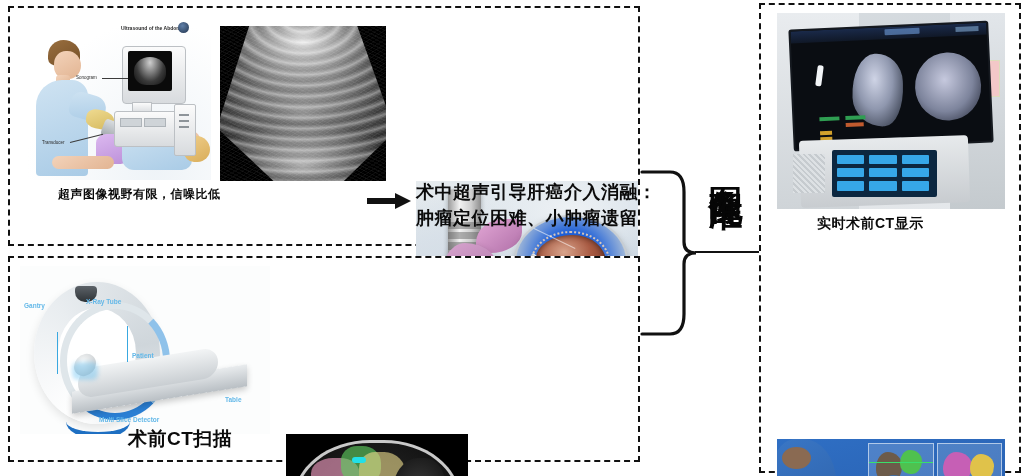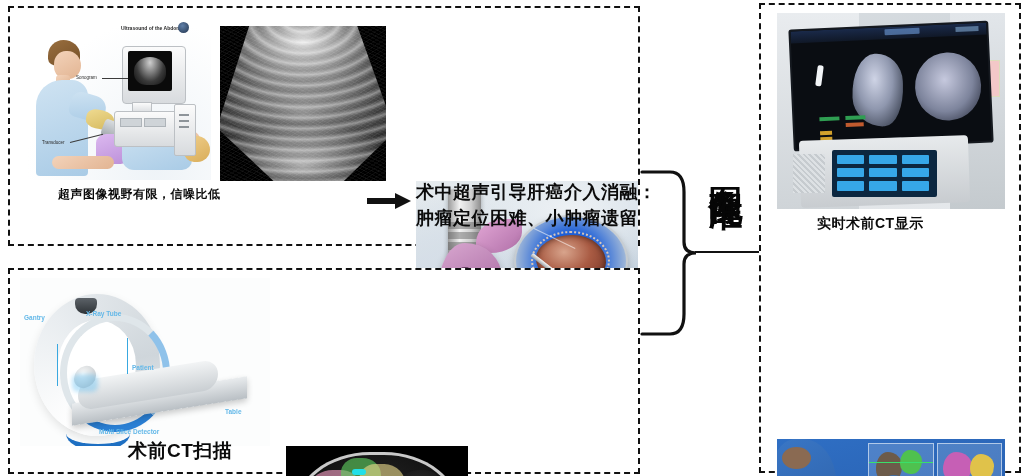--- a/index.html
+++ b/index.html
@@ -2,21 +2,21 @@
 <html><head>
 <meta charset="utf-8">
 <style>
   html,body{margin:0;padding:0;background:#ffffff;}
   body{
     width:1024px;height:476px;position:relative;overflow:hidden;
     font-family:"Liberation Sans","DejaVu Sans",sans-serif;
   }
   .panel{position:absolute;border:2px dashed #111;box-sizing:border-box;background:#fff;}
   #panel-us{left:8px;top:6px;width:632px;height:240px;}
-  #panel-ct{left:8px;top:268px;width:632px;height:206px;}
+  #panel-ct{left:8px;top:256px;width:632px;height:206px;}
   #panel-nav{left:759px;top:3px;width:262px;height:470px;}
 
   .imgbox{position:absolute;overflow:hidden;}
   .cap{
     position:absolute;font-weight:bold;color:#0b0b0b;
     letter-spacing:.5px;white-space:nowrap;
   }
 
   
   .usill{background:#fdfdfb;}

